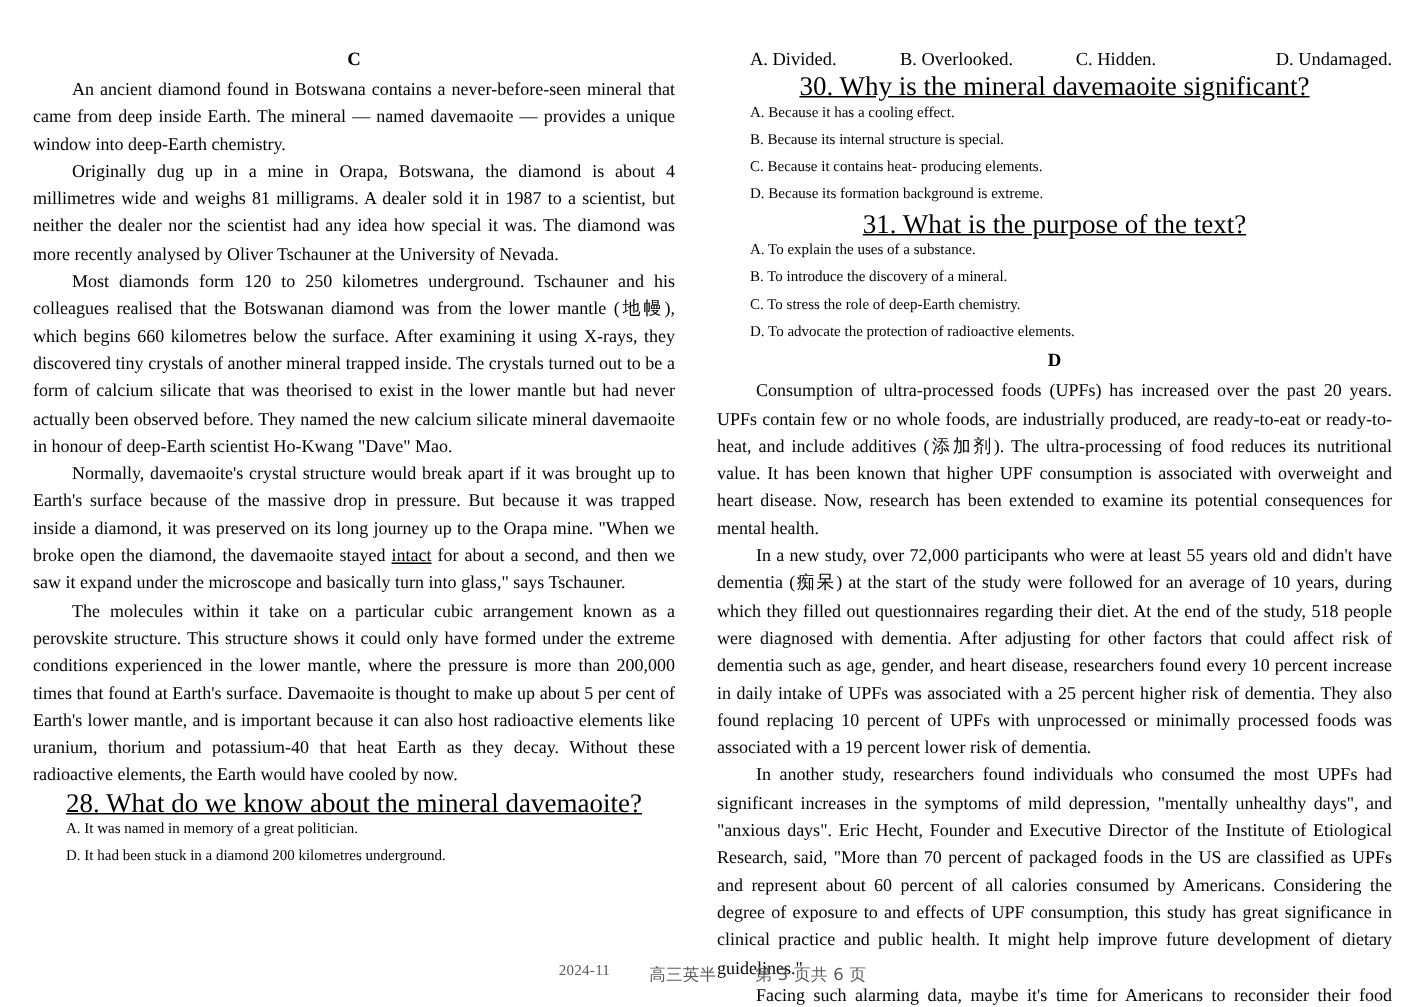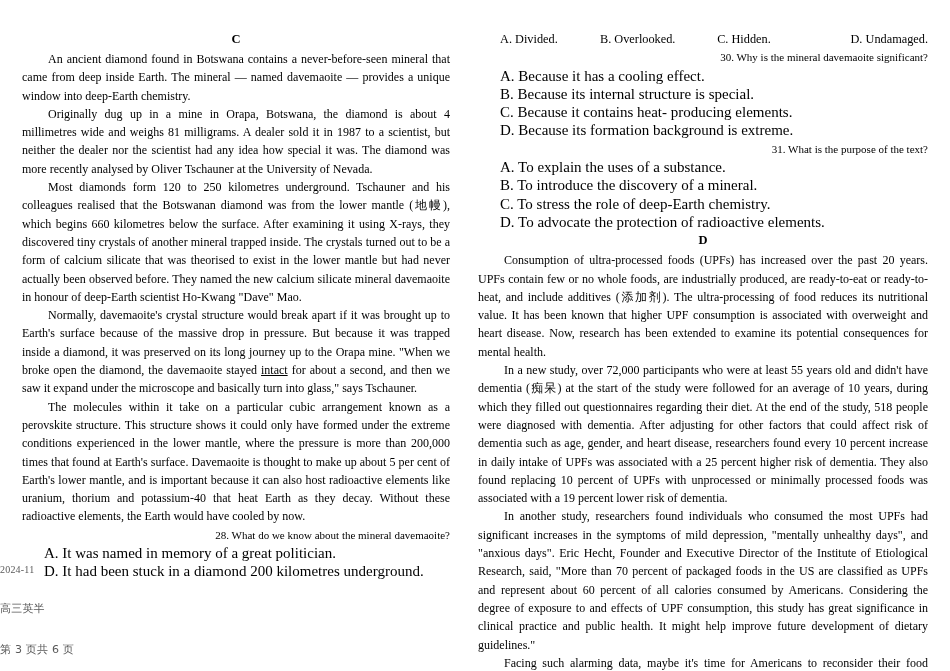--- a/index.html
+++ b/index.html
@@ -46,28 +46,29 @@
     font-size: 12px;
     line-height: 18.3px;
     text-align: justify;
     text-justify: inter-word;
     text-indent: 26px;
     margin: 0;
     hyphens: none;
   }
   .para:last-child { text-align: justify; }
   .q {
-    font-size: 11px;
+    font-size: 18px;
     line-height: 18.3px;
     margin: 0;
     text-indent: 0;
-    text-align: right;
+    text-align: center;
+    text-decoration: underline;
   }
   .opt {
-    font-size: 15px;
+    font-size: 10px;
     line-height: 18.3px;
     margin: 0;
     padding-left: 22px;
     text-align: left;
   }
   .opt-row {
     font-size: 12.3px;
     line-height: 18.3px;
     margin: 0;
     padding-left: 22px;
@@ -81,28 +82,27 @@
   .opt-inline-c { width: 108px; }
   .opt-inline-d { width: 100px; text-align: right; }
 
   u.underline-word { text-decoration: underline; }
 
   .footer {
     position: absolute;
     left: 0;
     right: 0;
     bottom: 14px;
-    text-align: left;
+    text-align: right;
     font-size: 10px;
     color: #595959;
     font-family: "Liberation Serif", "DejaVu Serif", serif;
     display: flex;
     justify-content: center;
     gap: 26px;
-    flex-direction: column;
   }
   .footer span { letter-spacing: 0.2px; }
   .cjk { font-family: "DejaVu Sans", "Liberation Sans", sans-serif; font-size: 11px; }
 </style>
 </head>
 <body>
 
 <div class="page">
 
   <div class="columns">

